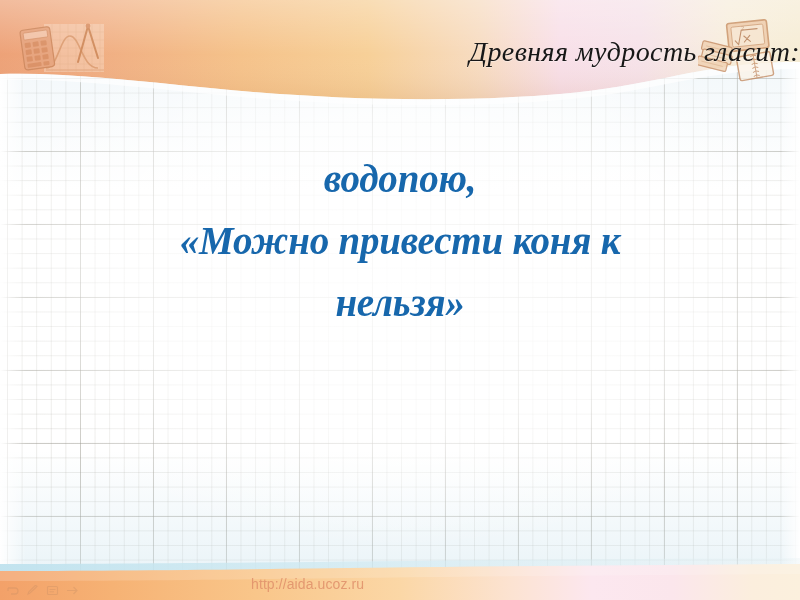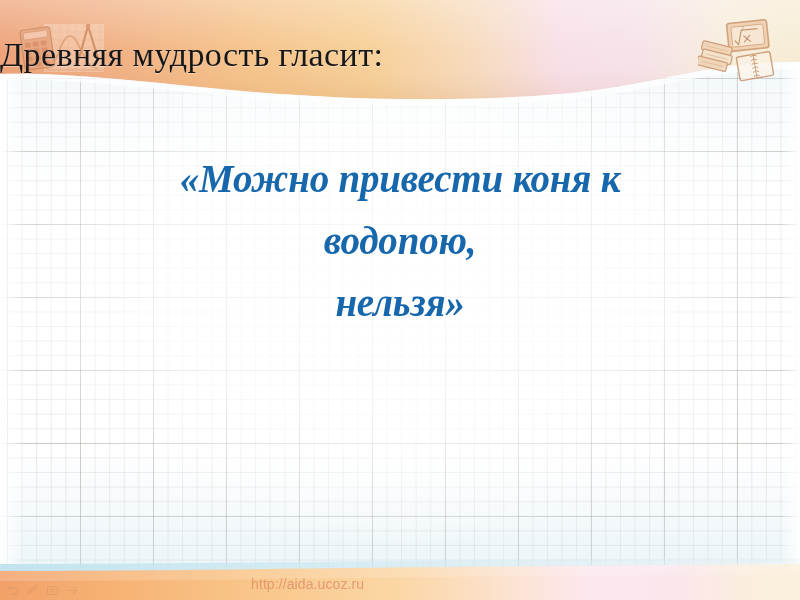--- a/index.html
+++ b/index.html
@@ -94,24 +94,25 @@
     width: 800px;
     height: 112px;
   }
   .header-band svg { display: block; }
 
   .header-title {
     position: absolute;
     left: 0;
     top: 36px;
     width: 800px;
-    text-align: left;
+    text-align: right;
     font-family: "Liberation Serif", "DejaVu Serif", serif;
+    font-style: italic;
     font-weight: 400;
-    font-size: 34px;
+    font-size: 28px;
     letter-spacing: 0.4px;
     color: #171717;
     text-shadow: 0 1px 0 rgba(255,255,255,0.35);
     white-space: nowrap;
   }
 
   
   .icon-cluster {
     position: absolute;
     opacity: 0.92;
@@ -306,22 +307,22 @@
             <path d="M54,58 q3,-2 6,0"></path>
           </g>
         </g>
       </g>
     </svg>
   </div>
 
   <div class="header-title">Древняя мудрость гласит:</div>
 
   <div class="quote-block">
+    <div class="quote-line">водопою,</div>
     <div class="quote-line">«Можно привести коня к</div>
-    <div class="quote-line">водопою,</div>
     <div class="quote-line">нельзя»</div>
   </div>
 
   <div class="footer-band">
     <svg width="800" height="42" viewBox="0 0 800 42" xmlns="http://www.w3.org/2000/svg">
       <defs>
         <linearGradient id="ftrGrad" x1="0" y1="0" x2="1" y2="0">
           <stop offset="0.00" stop-color="#f3a169"></stop>
           <stop offset="0.14" stop-color="#f6b274"></stop>
           <stop offset="0.32" stop-color="#f9c68a"></stop>

